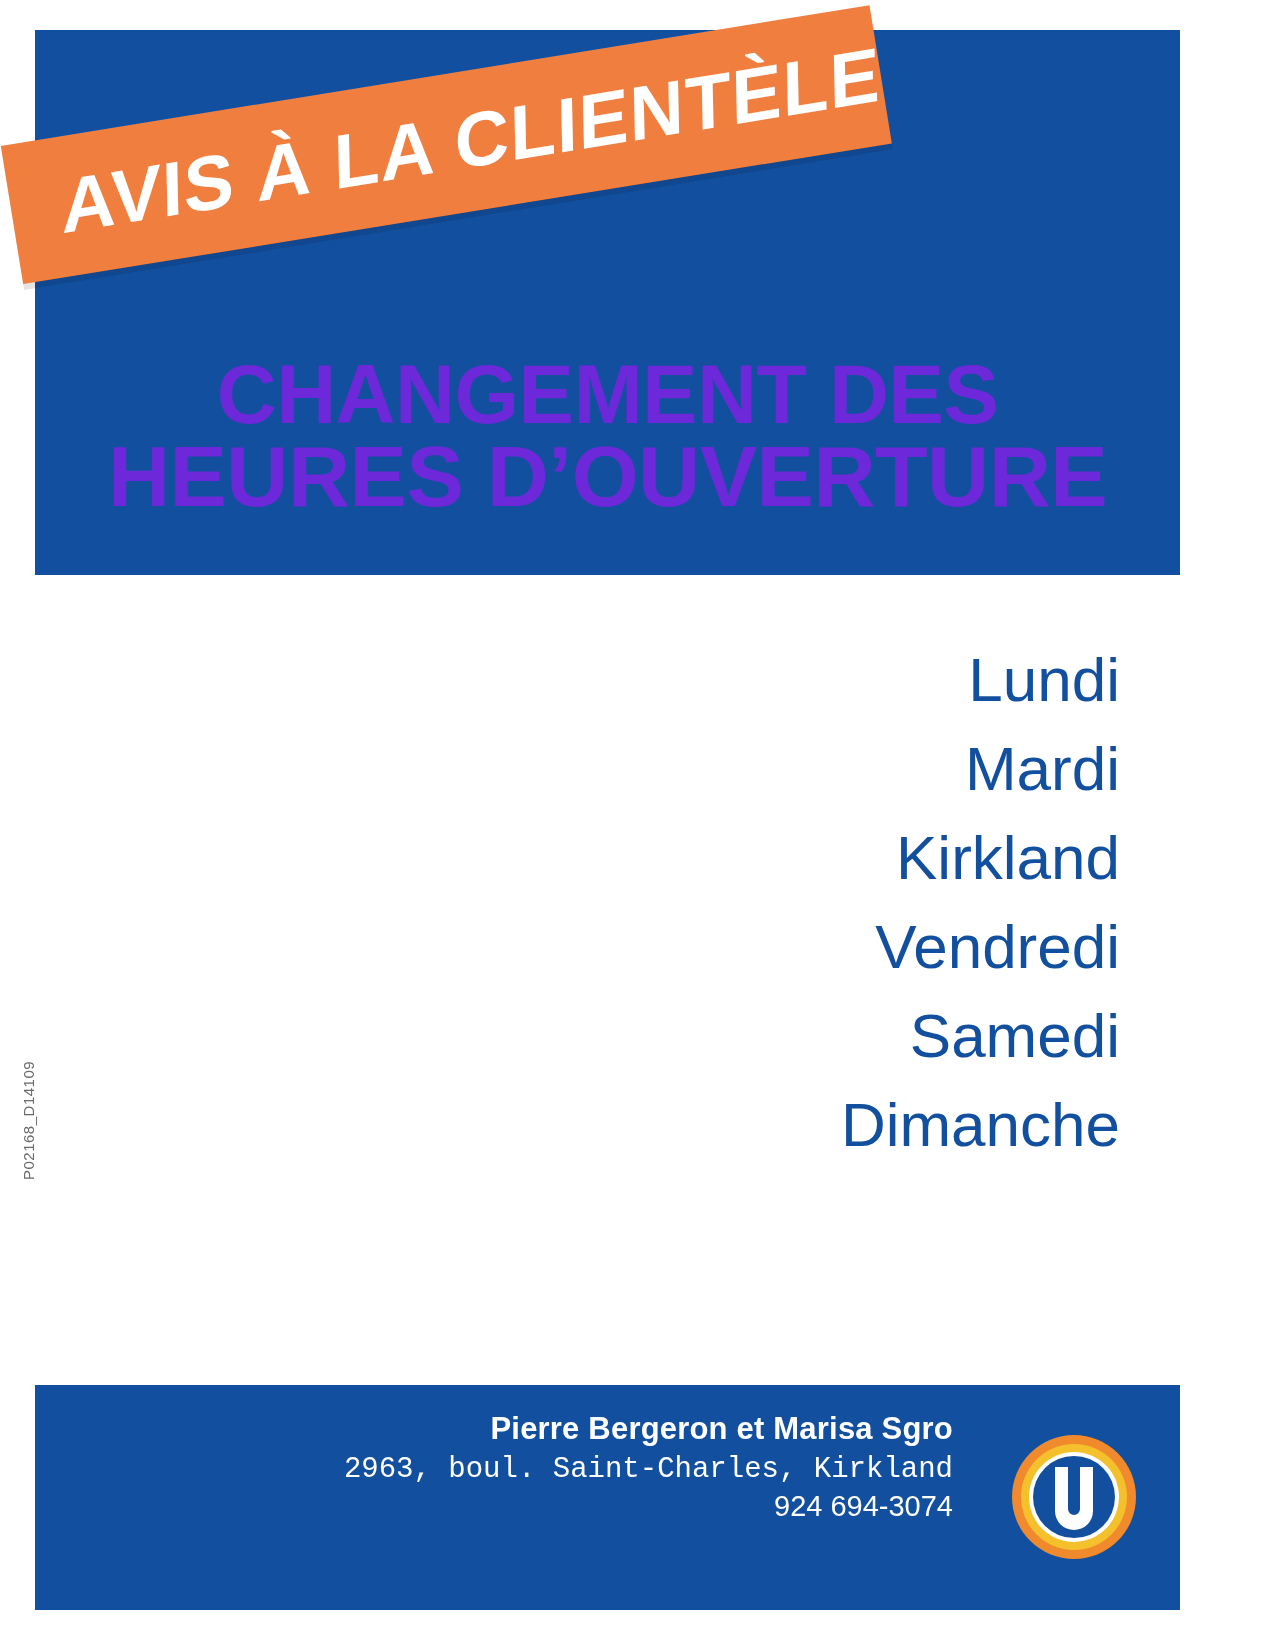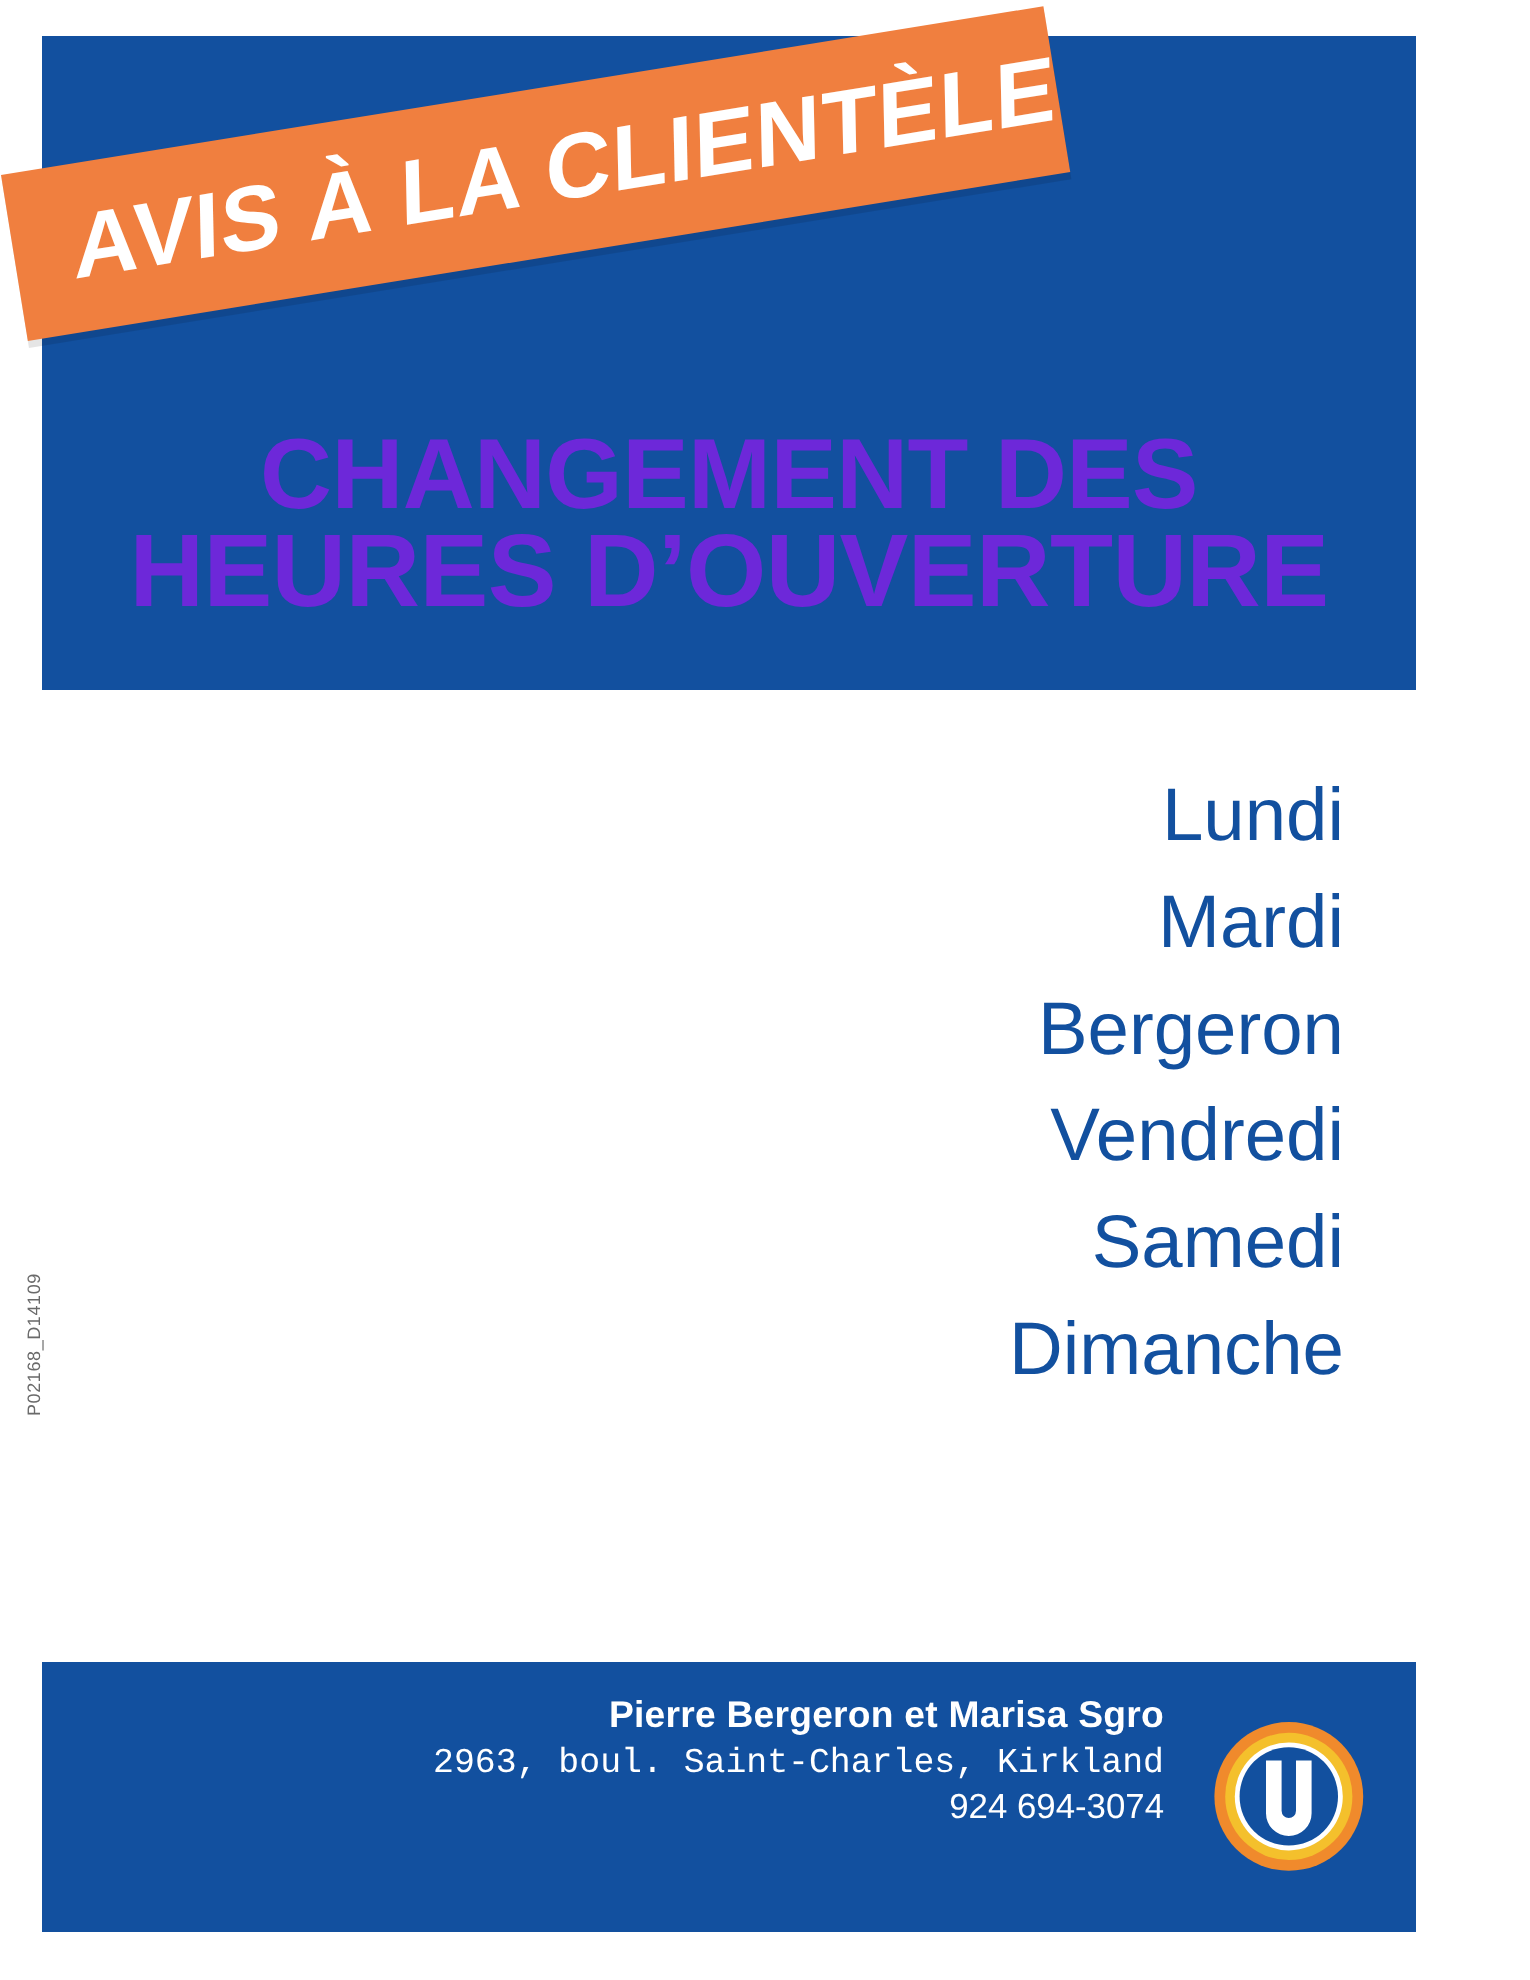--- a/index.html
+++ b/index.html
@@ -124,21 +124,21 @@
   .footer-block {
     position: absolute;
     left: 35px;
     top: 1385px;
     width: 1145px;
     height: 225px;
     background: #12509f;
   }
   .footer-text {
     position: absolute;
-    right: 210px;
+    right: 227px;
     top: 25px;
     text-align: right;
     color: #ffffff;
   }
   .footer-name {
     font-family: "Liberation Sans", sans-serif;
     font-weight: bold;
     font-size: 31px;
     letter-spacing: 0.2px;
     line-height: 1.25;
@@ -178,21 +178,21 @@
   </div>
 
   <div class="title">
     <span class="line1">CHANGEMENT DES</span>
     <span class="line2">HEURES D’OUVERTURE</span>
   </div>
 
   <div class="days">
     <span class="day-row">Lundi</span>
     <span class="day-row">Mardi</span>
-    <span class="day-row">Bergeron</span>
+    <span class="day-row">Kirkland</span>
     <span class="day-row">Vendredi</span>
     <span class="day-row">Samedi</span>
     <span class="day-row">Dimanche</span>
   </div>
 
   <div class="side-code">P02168_D14109</div>
 
   <div class="footer-block">
     <div class="footer-text">
       <div class="footer-name">Pierre Bergeron et Marisa Sgro</div>

